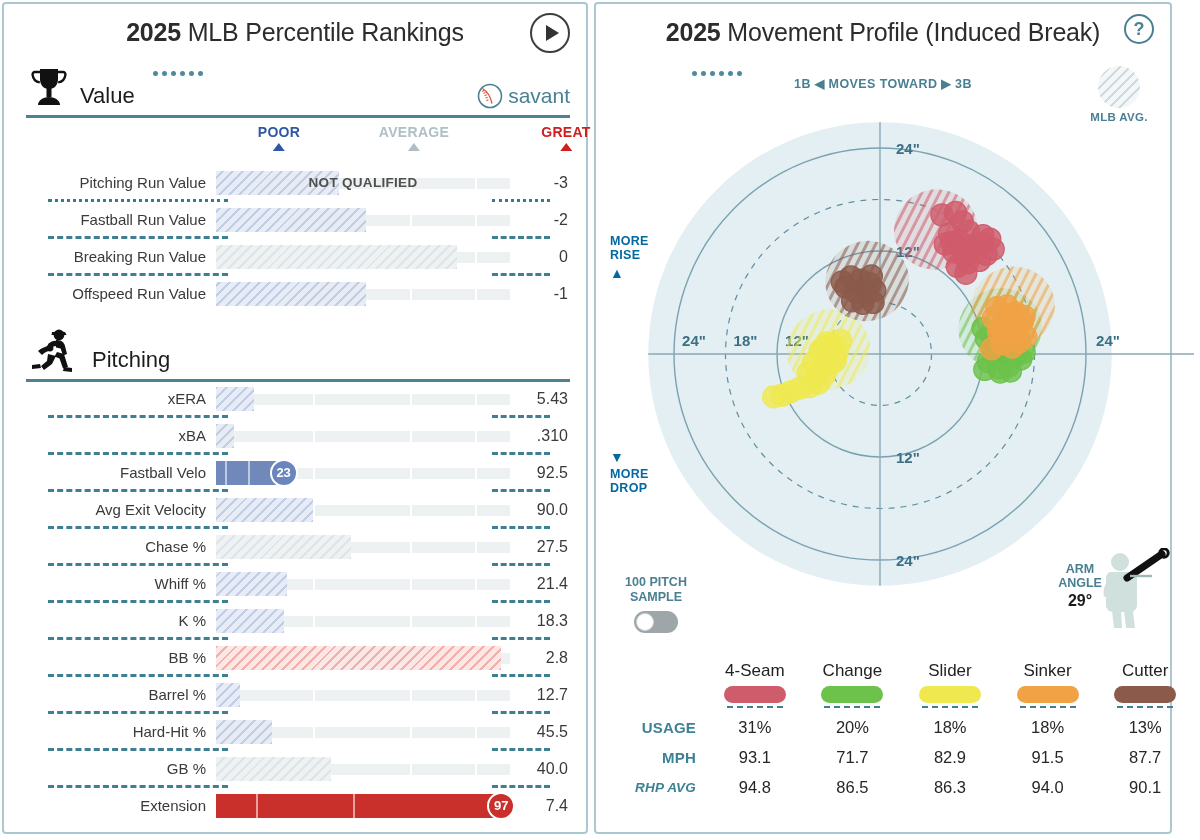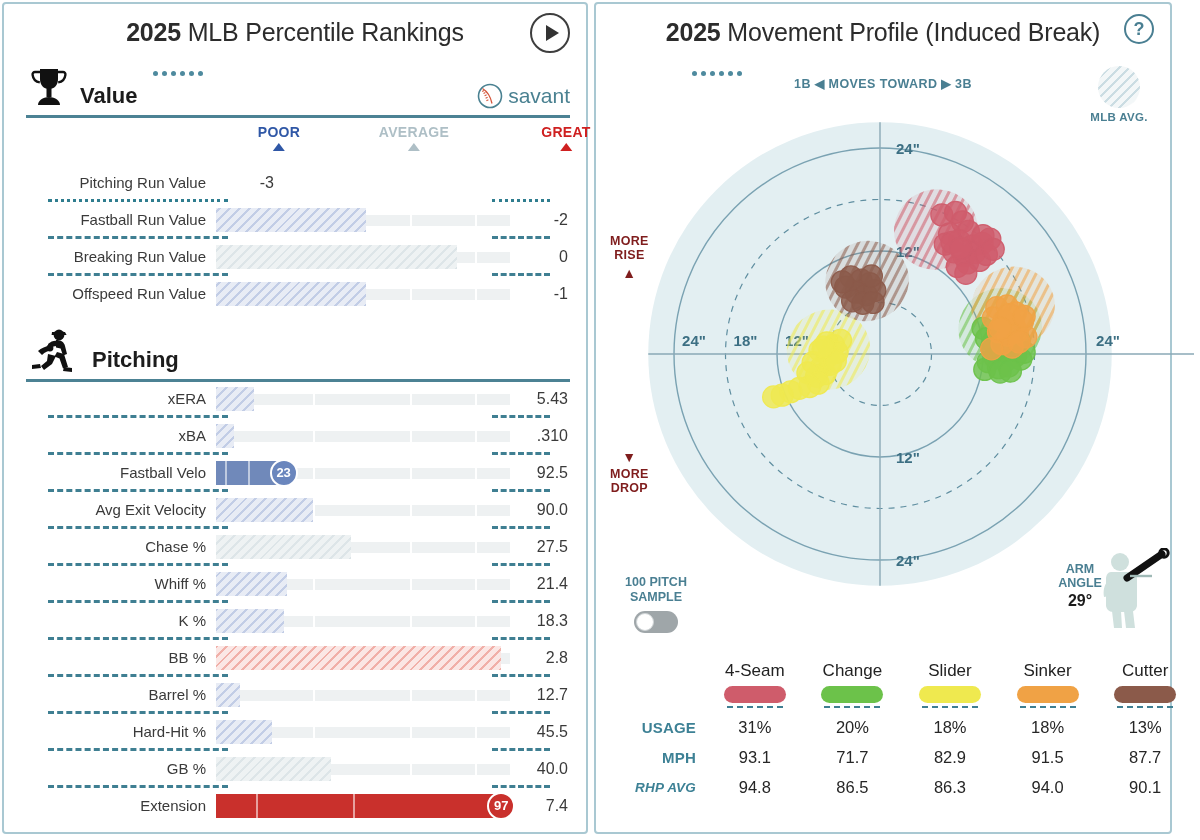--- a/index.html
+++ b/index.html
@@ -65,21 +65,21 @@
 
   
   .section-head {
     display:flex; align-items:flex-end; gap:8px;
     margin: 14px 16px 0 22px;
     border-bottom: 3px solid #4c8294;
     padding-bottom: 2px; height: 46px;
   }
   .section-head .icon { flex: 0 0 auto; }
   .section-head .label {
-    font-size: 22px; font-weight: 700; color:#1c1c1c;
+    font-size: 22px; font-weight: 400; color:#1c1c1c;
     padding-bottom: 4px;
   }
   .savant-logo {
     margin-left:auto; display:flex; align-items:center; gap:4px;
     padding-bottom: 3px;
   }
   .savant-logo .txt { font-size:21px; color:#4a8191; font-weight:400; }
 
   
   .scale-row {
@@ -179,22 +179,22 @@
   .mlbavg-badge .swatch {
     width:42px;height:42px;border-radius:50%; margin:0 auto 3px;
     background-color:#f3f7f8;
     background-image: repeating-linear-gradient(-45deg,
       #cbdde3 0 2px, rgba(0,0,0,0) 2px 7px);
   }
   .mlbavg-badge .t { font-size:11.5px;font-weight:700;color:#4a7f92;letter-spacing:.3px; }
 
   .chartbox { position:absolute; left:0; top:58px; width:598px; height:580px; }
   .chart-side {
-    position:absolute; font-size:12.5px;font-weight:700;color:#7f1d1d;
-    letter-spacing:.3px; line-height:1.15; text-align:center;
+    position:absolute; font-size:12.5px;font-weight:700;color:#0369a1;
+    letter-spacing:.3px; line-height:1.15; text-align:left;
   }
   .side-rise { left:14px; top:172px; }
   .side-drop { left:14px; top:385px; }
   .side-tri { font-size:14px; line-height:1; margin:3px 0; }
   .sample-toggle { position:absolute; left:12px; top:513px; text-align:center; width:96px; }
   .sample-toggle .t { font-size:12.5px;font-weight:700;color:#4a7f92;line-height:1.2; }
   .toggle-sw {
     margin: 6px auto 0; width:44px;height:22px;border-radius:11px;
     background:#9fa6a9; position:relative; cursor:pointer;
   }
@@ -272,20 +272,28 @@
         <span>AVERAGE</span><span class="arrow"></span>
       </span>
       <span class="scale-lbl s-great" style="left:540px;">
         <span>GREAT</span><span class="arrow"></span>
       </span>
     </div>
 
     <div class="metrics" id="value-metrics">
         <div class="mrow">
           <div class="name">Pitching Run Value</div>
+          <div class="track">
+            <div class="base"></div>
+            <div class="tick" style="left: 33%;"></div>
+            <div class="tick" style="left: 66%;"></div>
+            <div class="tick" style="left: 88%;"></div>
+            <div class="fill hatch-blue" style="width: 42%;"></div>
+            <div class="notqual">NOT QUALIFIED</div>
+          </div>
           <div class="val">-3</div>
         </div>
         <div class="sep-wrap dotted">
           <div class="s-left">
             <i></i>
           </div>
           <div class="s-mid"></div>
           <div class="s-right">
             <i></i>
           </div>

